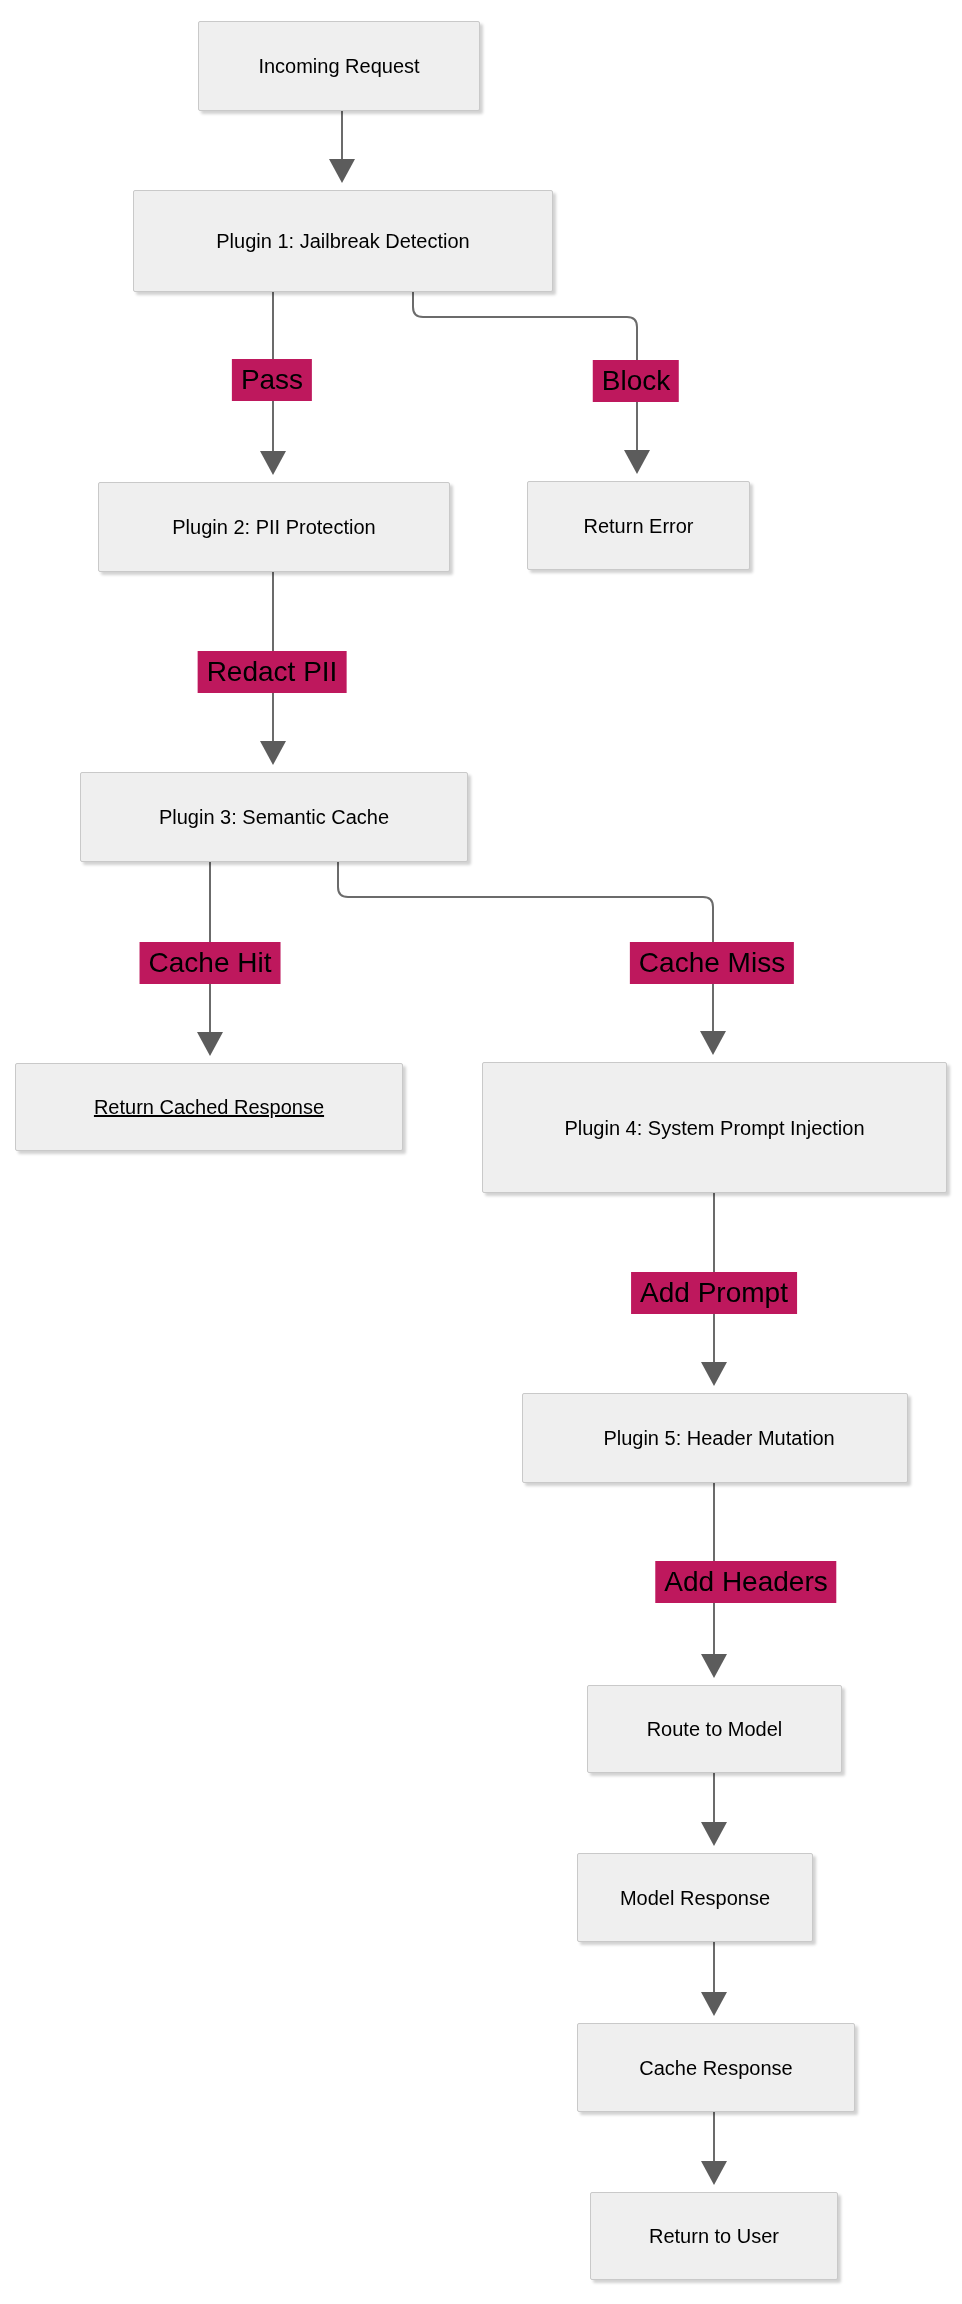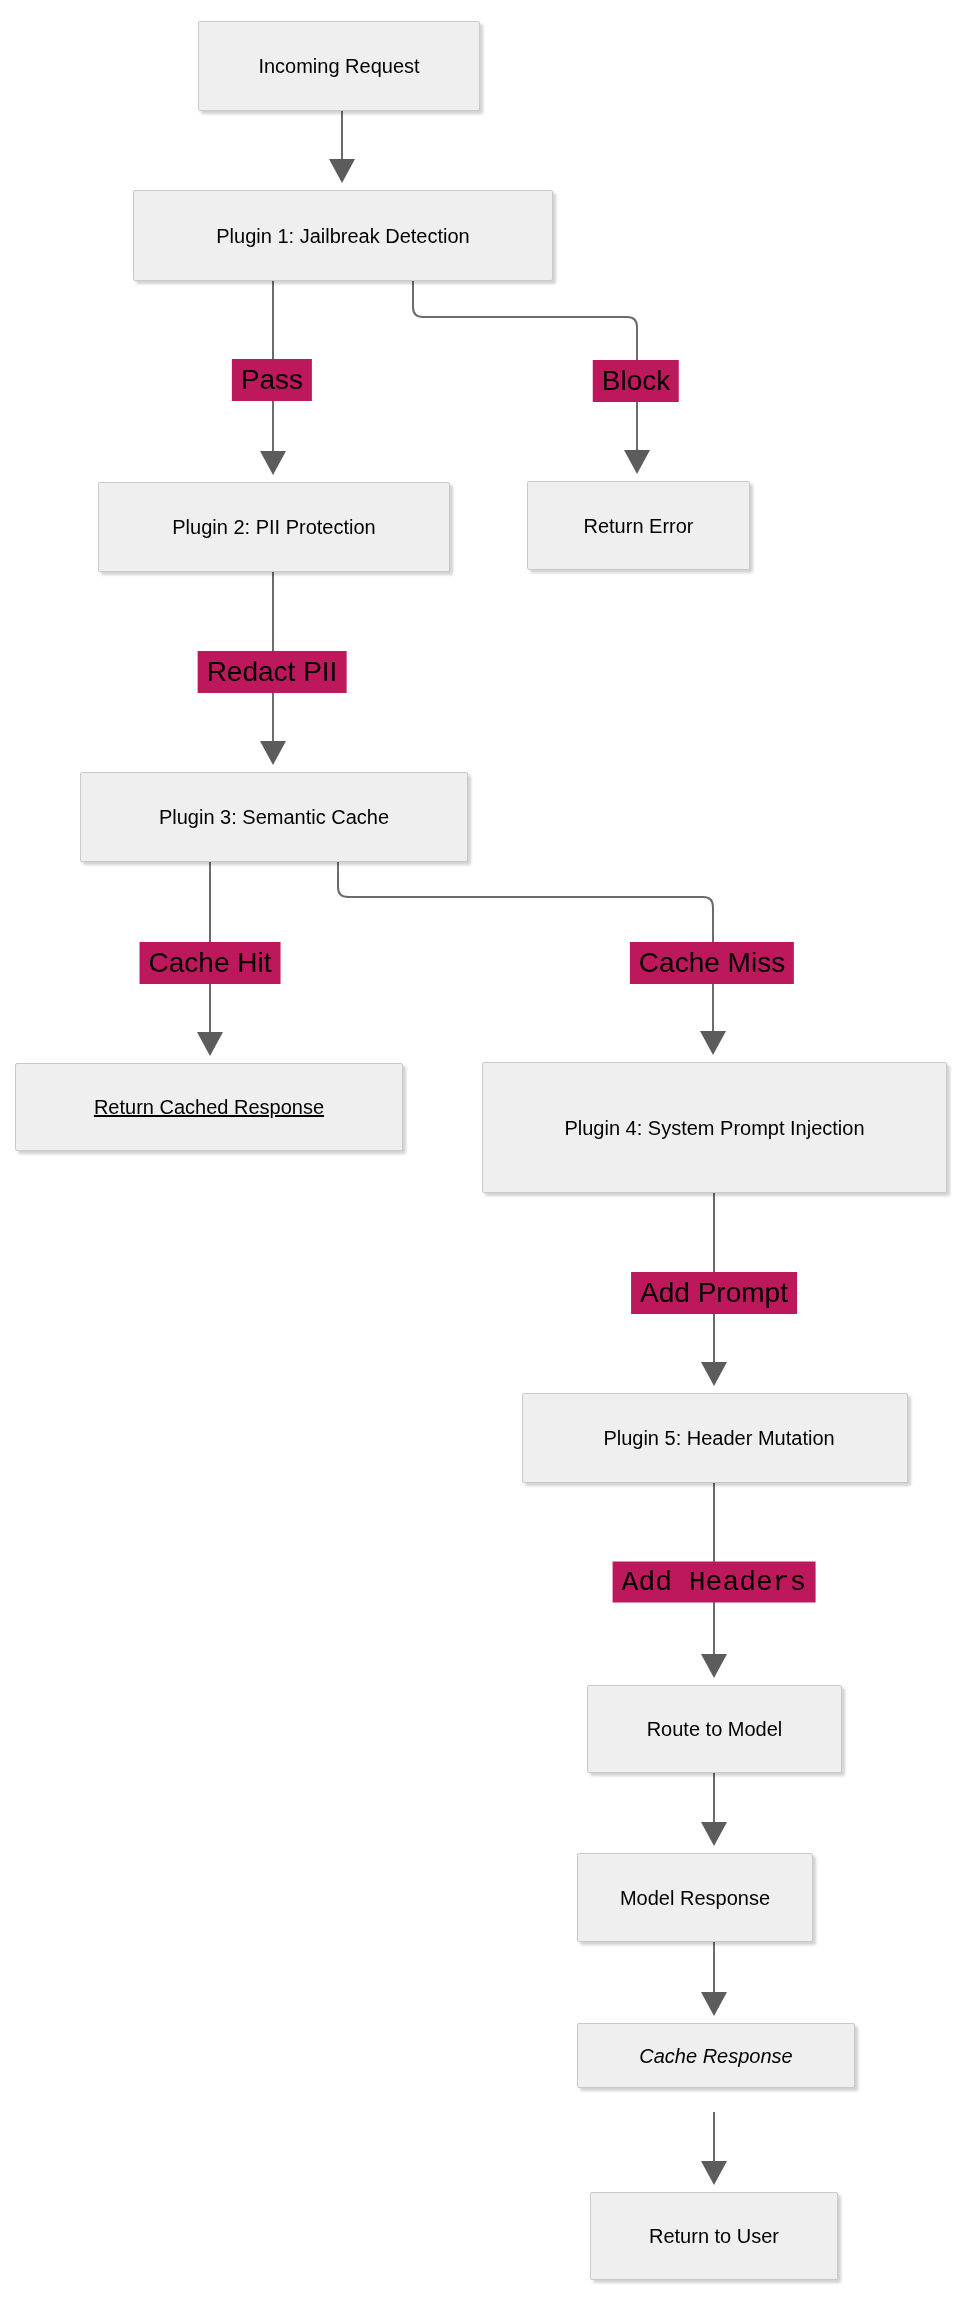--- a/index.html
+++ b/index.html
@@ -35,48 +35,48 @@
     background: #efefef;
     border: 1.5px solid #c9c9c9;
     border-radius: 2px;
     box-shadow: 3px 3px 3px rgba(0,0,0,0.18);
     font-size: 20px;
     line-height: 1.4;
     color: #000000;
     padding: 0 12px;
   }
   .n0  { left: 198px; top: 21px;   width: 282px; height: 90px;  }
-  .n1  { left: 133px; top: 190px;  width: 420px; height: 91px;  }
+  .n1  { left: 133px; top: 190px;  width: 420px; height: 102px;  }
   .n2  { left: 98px;  top: 482px;  width: 352px; height: 90px;  }
   .n3  { left: 527px; top: 481px;  width: 223px; height: 89px;  }
   .n4  { left: 80px;  top: 772px;  width: 388px; height: 90px;  }
   .n5  { left: 15px;  top: 1063px; width: 388px; height: 88px; text-decoration: underline;  }
   .n6  { left: 482px; top: 1062px; width: 465px; height: 131px; }
   .n6 .node-label { max-width: 345px; }
   .n7  { left: 522px; top: 1393px; width: 386px; height: 90px; padding-left: 20px;  }
   .n8  { left: 587px; top: 1685px; width: 255px; height: 88px; justify-content: center;  }
   .n9  { left: 577px; top: 1853px; width: 236px; height: 89px;  }
-  .n10 { left: 577px; top: 2023px; width: 278px; height: 65px; font-style: italic;  }
+  .n10 { left: 577px; top: 2023px; width: 278px; height: 89px;  }
   .n11 { left: 590px; top: 2192px; width: 248px; height: 88px;  }
   .elabel {
     position: absolute;
     transform: translate(-50%, -50%);
     background: #be185d;
     padding: 5px 9px;
     font-size: 28px;
     color: #000000;
     white-space: nowrap;
   }
   .el-pass    { left: 272px; top: 380px;  }
   .el-block   { left: 636px; top: 381px;  }
   .el-redact  { left: 272px; top: 672px;  }
   .el-hit     { left: 210px; top: 963px;  }
   .el-miss    { left: 712px; top: 963px;  }
   .el-prompt  { left: 714px; top: 1293px; }
-  .el-headers { left: 714px; top: 1582px; font-family: Liberation Mono, monospace; }
+  .el-headers { left: 746px; top: 1582px; }
 </style>
 </head>
 <body>
 
 <div class="canvas">
 
   <svg class="edges-layer" viewBox="0 0 962 2304" xmlns="http://www.w3.org/2000/svg">
 
     <path class="edge" d="M342,111 L342,159"></path>
     <path class="arrowhead" d="M329,159 L355,159 L342,183 Z"></path>

